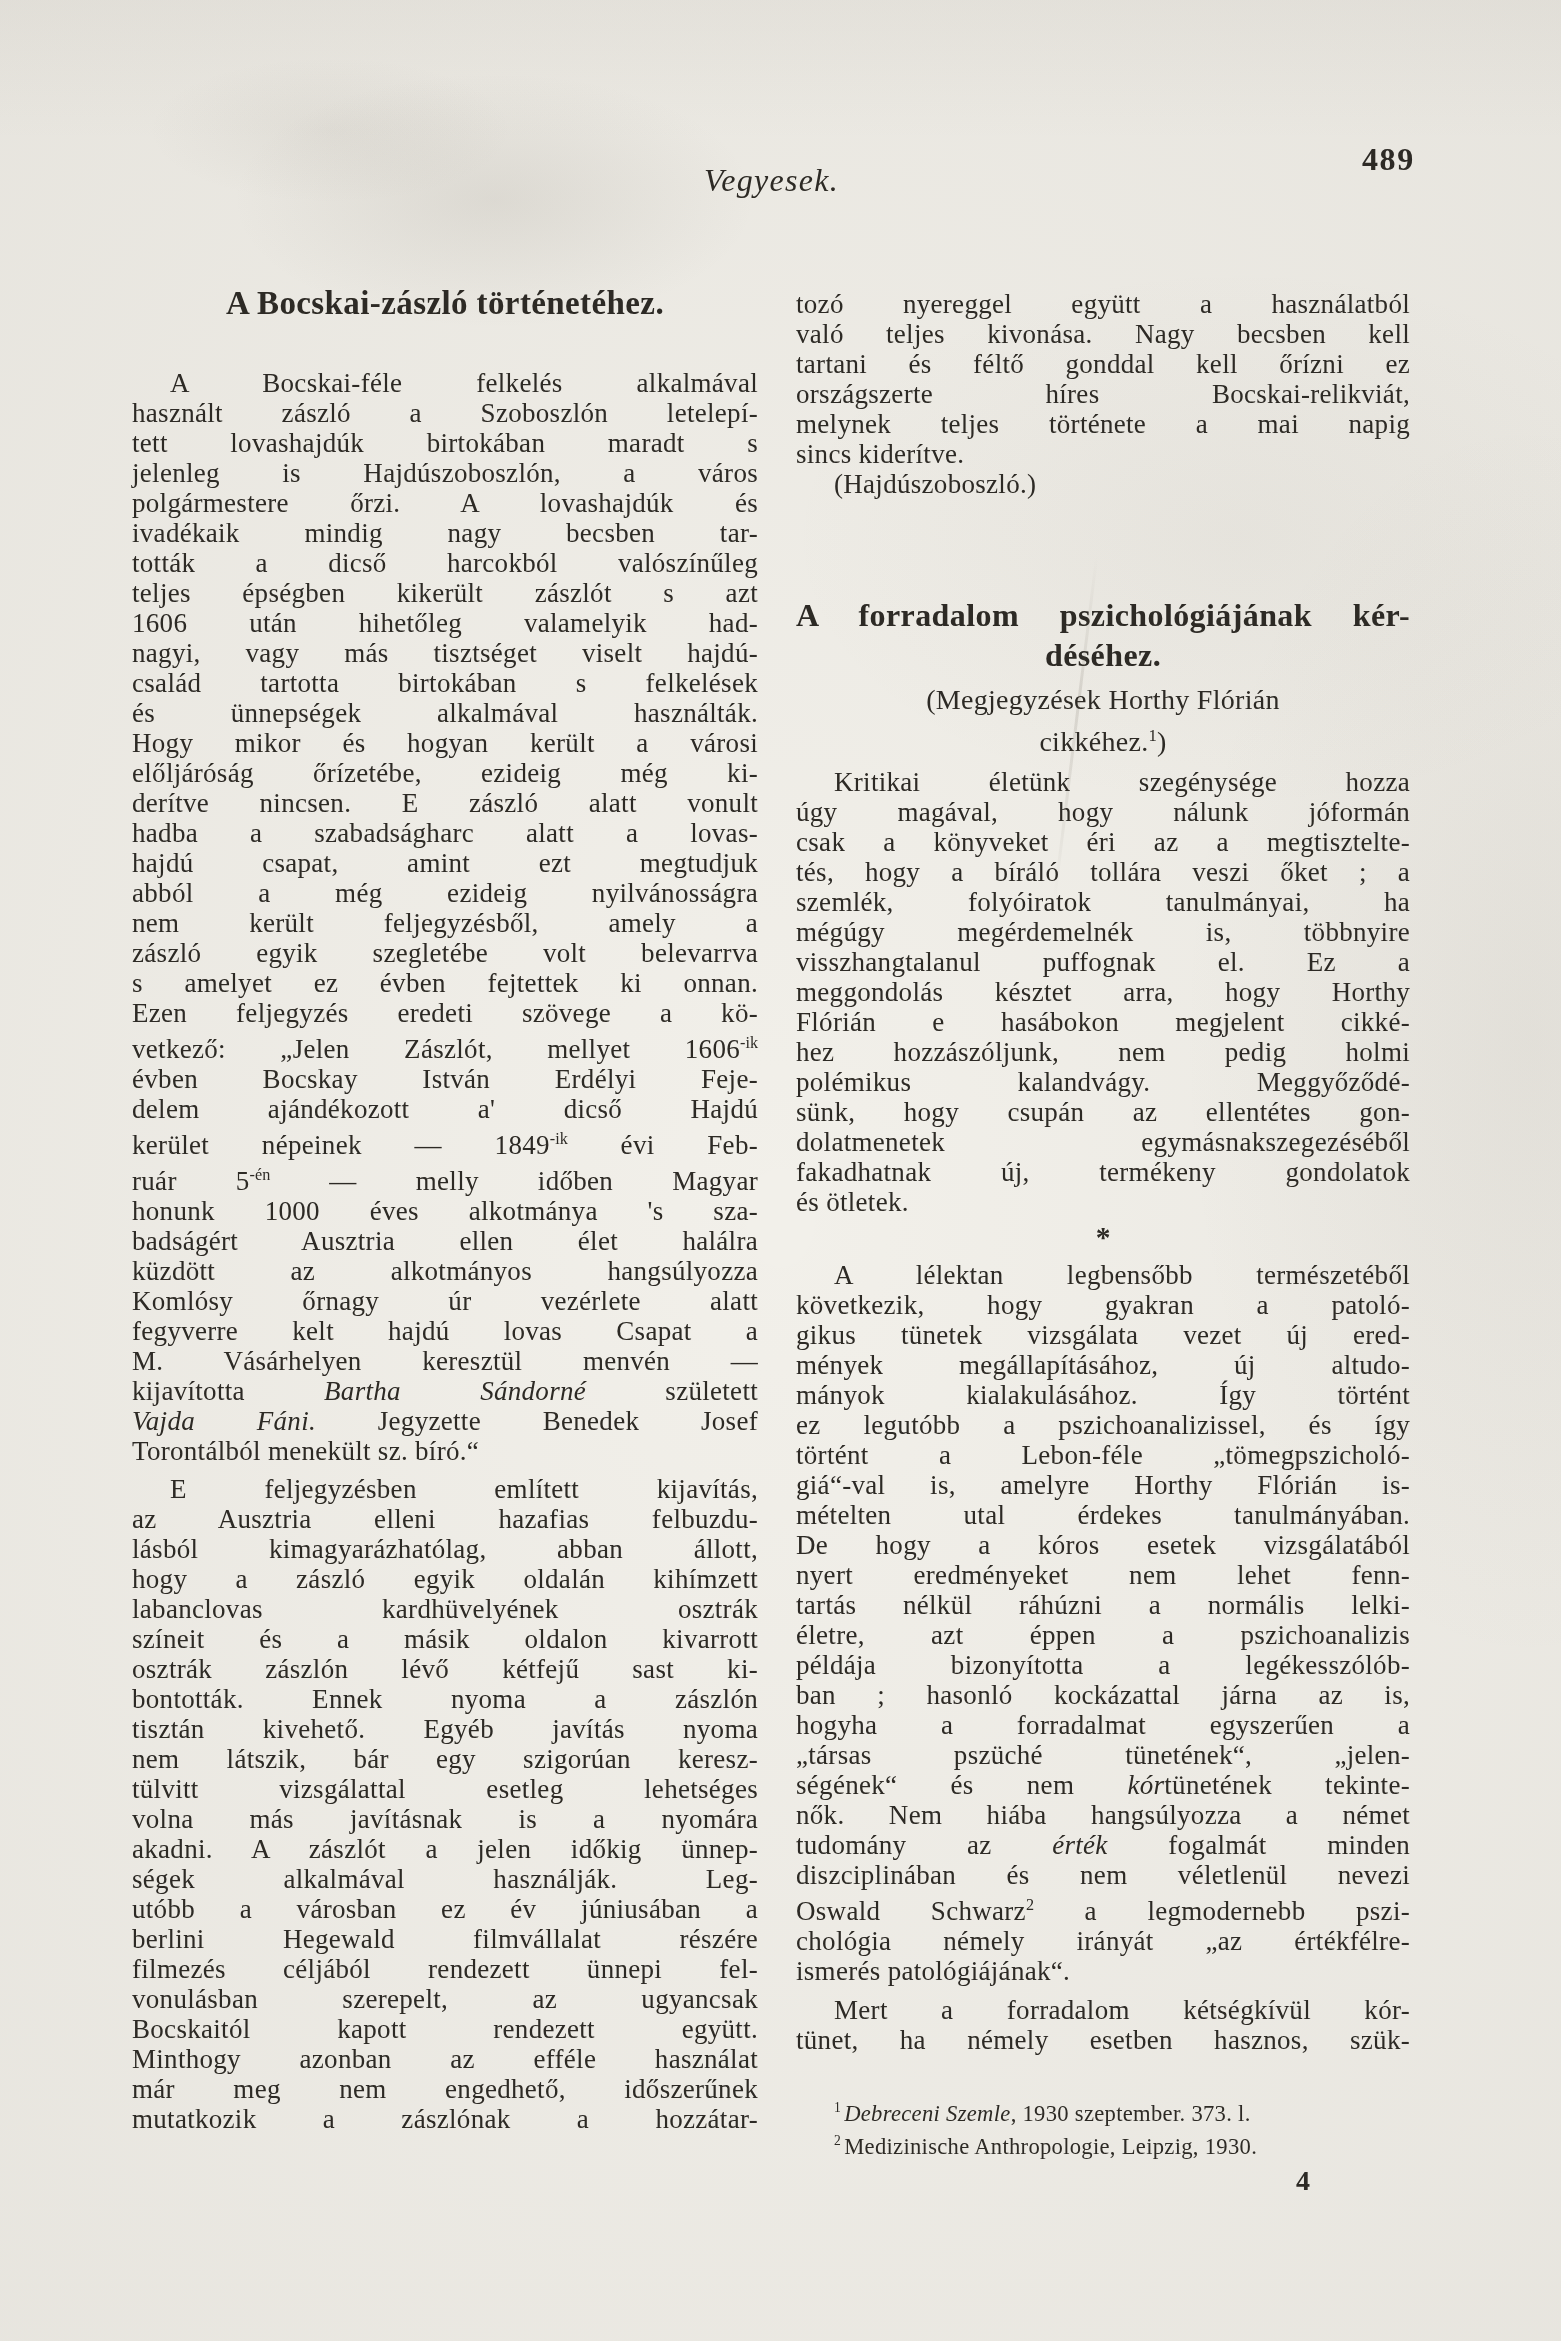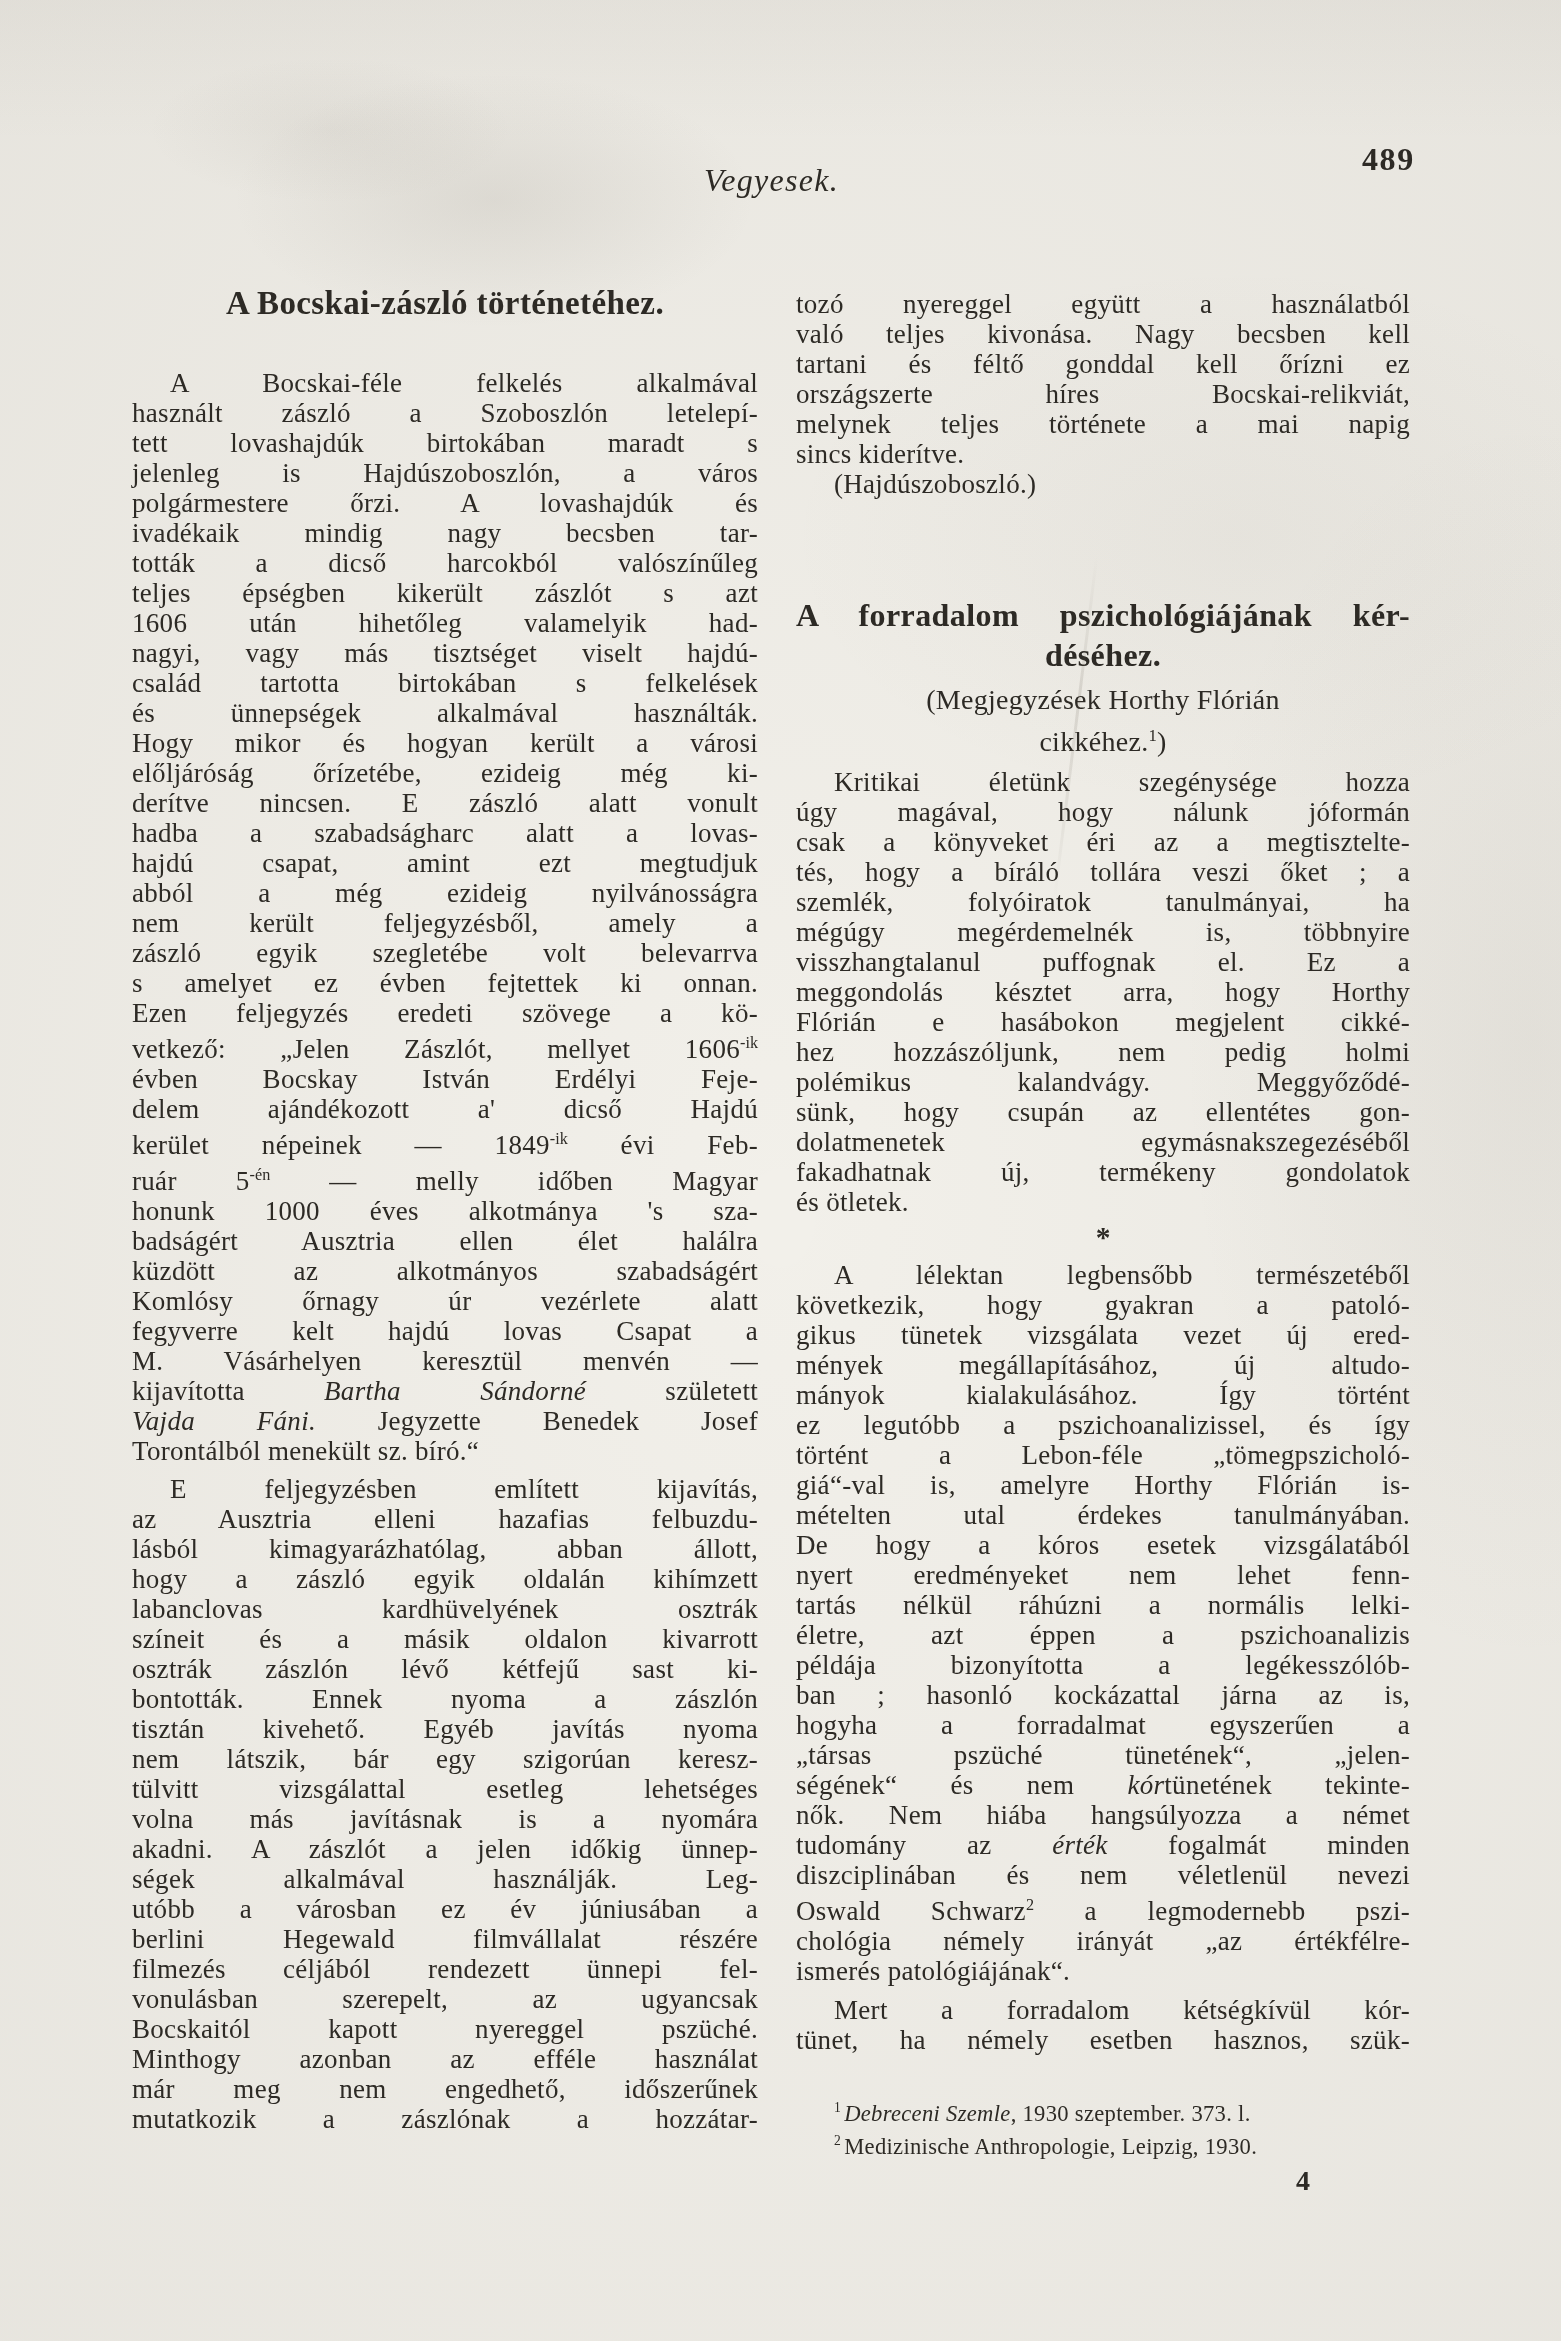--- a/index.html
+++ b/index.html
@@ -108,21 +108,21 @@
       <div class="ln"><span>zászló egyik szegletébe volt belevarrva</span></div>
       <div class="ln"><span>s amelyet ez évben fejtettek ki onnan.</span></div>
       <div class="ln"><span>Ezen feljegyzés eredeti szövege a kö-</span></div>
       <div class="ln"><span>vetkező: „Jelen Zászlót, mellyet 1606</span><span class="sup">-ik</span></div>
       <div class="ln"><span>évben Bocskay István Erdélyi Feje-</span></div>
       <div class="ln"><span>delem ajándékozott a' dicső Hajdú</span></div>
       <div class="ln"><span>kerület népeinek — 1849</span><span class="sup">-ik</span><span> évi Feb-</span></div>
       <div class="ln"><span>ruár 5</span><span class="sup">-én</span><span> — melly időben Magyar</span></div>
       <div class="ln"><span>honunk 1000 éves alkotmánya 's sza-</span></div>
       <div class="ln"><span>badságért Ausztria ellen élet halálra</span></div>
-      <div class="ln"><span>küzdött az alkotmányos szabadságért</span></div>
+      <div class="ln"><span>küzdött az alkotmányos hangsúlyozza</span></div>
       <div class="ln"><span>Komlósy őrnagy úr vezérlete alatt</span></div>
       <div class="ln"><span>fegyverre kelt hajdú lovas Csapat a</span></div>
       <div class="ln"><span>M. Vásárhelyen keresztül menvén —</span></div>
       <div class="ln"><span>kijavította </span><span class="it">Bartha Sándorné</span><span> született</span></div>
       <div class="ln"><span class="it">Vajda Fáni.</span><span> Jegyzette Benedek Josef</span></div>
       <div class="ln end"><span>Torontálból menekült sz. bíró.“</span></div>
     </div>
   <div id="para2">
       <div class="ln fi"><span>E feljegyzésben említett kijavítás,</span></div>
       <div class="ln"><span>az Ausztria elleni hazafias felbuzdu-</span></div>
@@ -135,21 +135,21 @@
       <div class="ln"><span>tisztán kivehető. Egyéb javítás nyoma</span></div>
       <div class="ln"><span>nem látszik, bár egy szigorúan keresz-</span></div>
       <div class="ln"><span>tülvitt vizsgálattal esetleg lehetséges</span></div>
       <div class="ln"><span>volna más javításnak is a nyomára</span></div>
       <div class="ln"><span>akadni. A zászlót a jelen időkig ünnep-</span></div>
       <div class="ln"><span>ségek alkalmával használják. Leg-</span></div>
       <div class="ln"><span>utóbb a városban ez év júniusában a</span></div>
       <div class="ln"><span>berlini Hegewald filmvállalat részére</span></div>
       <div class="ln"><span>filmezés céljából rendezett ünnepi fel-</span></div>
       <div class="ln"><span>vonulásban szerepelt, az ugyancsak</span></div>
-      <div class="ln"><span>Bocskaitól kapott nyereggel pszüché.</span></div>
+      <div class="ln"><span>Bocskaitól kapott rendezett együtt.</span></div>
       <div class="ln"><span>Minthogy azonban az efféle használat</span></div>
       <div class="ln"><span>már meg nem engedhető, időszerűnek</span></div>
       <div class="ln"><span>mutatkozik a zászlónak a hozzátar-</span></div>
     </div>
 
   <div id="cont">
       <div class="ln"><span>tozó nyereggel együtt a használatból</span></div>
       <div class="ln"><span>való teljes kivonása. Nagy becsben kell</span></div>
       <div class="ln"><span>tartani és féltő gonddal kell őrízni ez</span></div>
       <div class="ln"><span>országszerte híres Bocskai-relikviát,</span></div>

